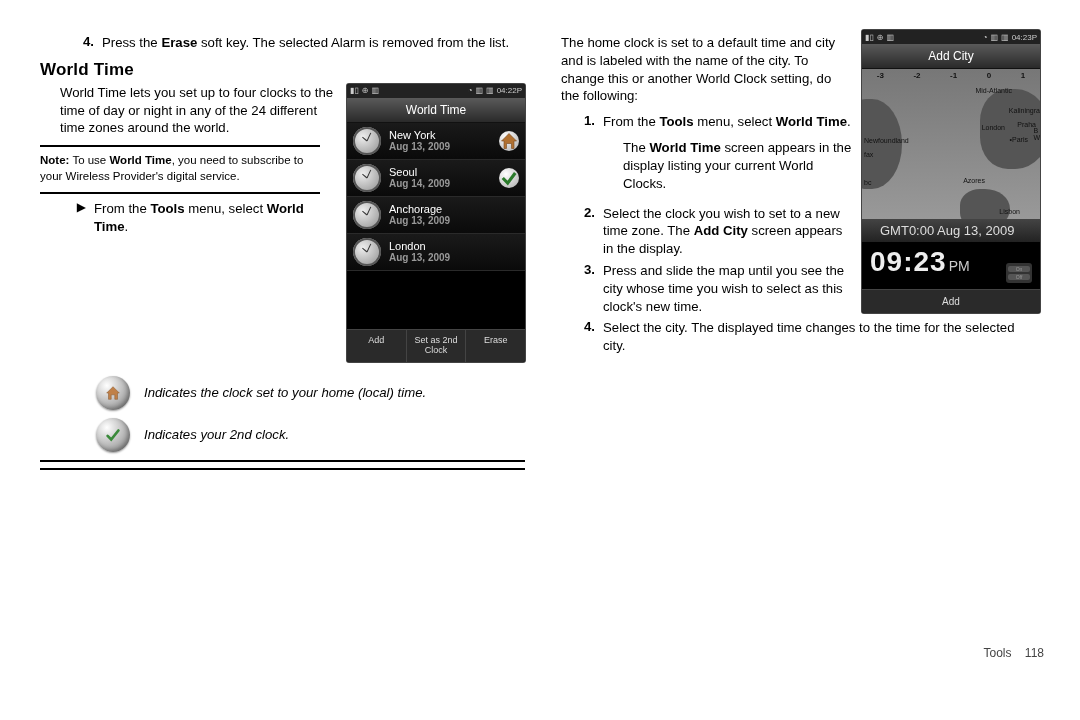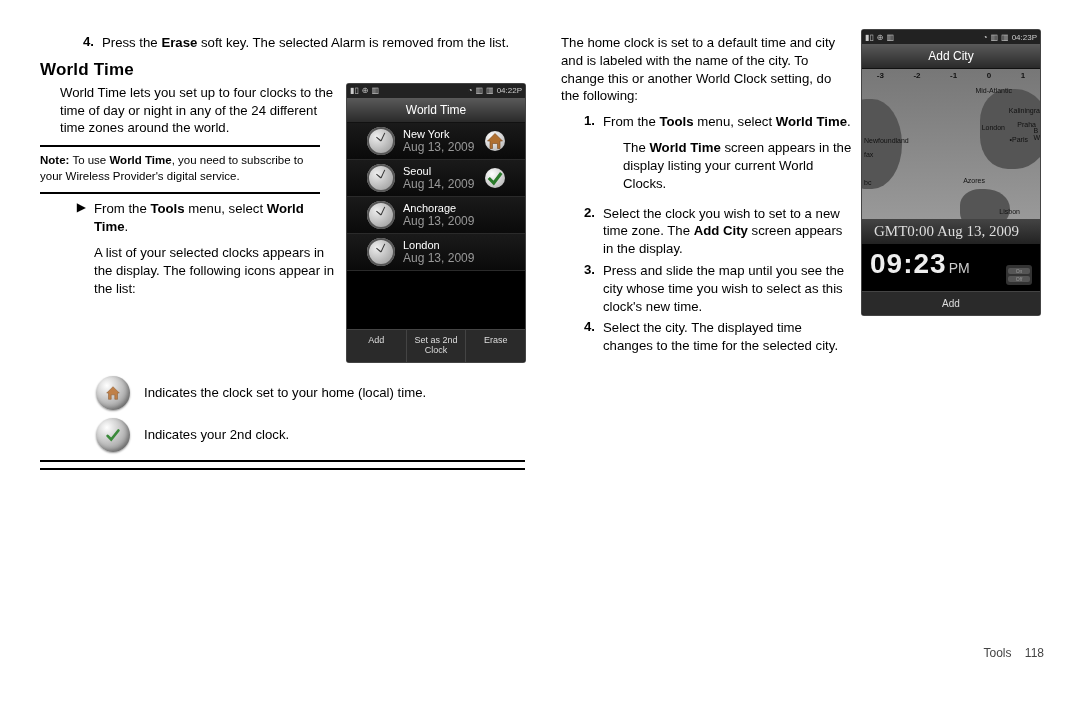--- a/index.html
+++ b/index.html
@@ -51,47 +51,47 @@
   .note { font-size: 11.5px; }
   .note .lbl { font-weight: bold; }
   .bullet-item { display: flex; margin: 4px 0; }
   .bullet-item .b { width: 26px; flex-shrink:0; text-align:right; padding-right:8px; font-size:12px;}
   .bullet-item .t { flex:1; line-height:1.35;}
   .float-phone {
     float: right;
     margin: 0 0 6px 10px;
   }
   .clear { clear: both; }
-  .legend-row { display:flex; align-items:center; margin:8px 0 8px 56px;}
+  .legend-row { display:flex; align-items:center; margin:8px 0 8px 56px;font-style:italic;}
   .legend-row .icon { width:34px; height:34px; margin-right:14px; flex-shrink:0;}
   .footer { position:absolute; bottom:20px; right:36px; font-size:12px; color:#444; }
   b { font-weight: bold; }
   .i { font-style: italic; }
 
   
   .phone1 {
     width: 178px;
     background: #000;
     color: #fff;
     border-radius: 2px;
     overflow: hidden;
     font-size: 10px;
     box-shadow: 0 0 0 1px #444;
   }
   .ph-status { background:#222; height:14px; display:flex; justify-content:space-between; align-items:center; padding:0 3px; font-size:8px; color:#ccc;}
   .ph-status .left, .ph-status .right { display:flex; gap:3px; align-items:center;}
   .ph-titlebar { background: linear-gradient(#5a5a5a,#2a2a2a); text-align:center; padding:5px 0; font-size:12px; font-weight:500; border-bottom:1px solid #111;}
-  .ph-row { display:flex; align-items:center; padding:4px 20px; border-bottom:1px solid #2a2a2a; background:linear-gradient(#1a1a1a,#0a0a0a);}
+  .ph-row { display:flex; align-items:center; padding:4px 6px; border-bottom:1px solid #2a2a2a; background:linear-gradient(#1a1a1a,#0a0a0a);}
   .ph-clock { width:28px; height:28px; border-radius:50%; background: radial-gradient(circle at 35% 35%, #eee, #888); margin-right:8px; position:relative; flex-shrink:0; box-shadow: inset 0 0 0 2px #555;}
   .ph-clock::before, .ph-clock::after { content:""; position:absolute; background:#333; left:50%; top:50%; transform-origin:bottom;}
   .ph-clock::before { width:1px; height:9px; transform: translate(-50%,-100%) rotate(25deg);}
   .ph-clock::after { width:1px; height:6px; transform: translate(-50%,-100%) rotate(-50deg);}
   .ph-text { flex:1; }
   .ph-city { font-size:11px; color:#fff; }
-  .ph-date { font-size:12px; color:#999; }
+  .ph-date { font-size:10px; color:#999;font-weight:bold; }
   .ph-badge { width:20px; height:20px; border-radius:50%; display:flex; align-items:center; justify-content:center; flex-shrink:0;}
   .badge-home { background: radial-gradient(circle at 35% 30%, #fff, #aaa); }
   .badge-check { background: radial-gradient(circle at 35% 30%, #fff, #aaa); }
   .ph-spacer { height:58px; background:#000;}
   .ph-softkeys { display:flex; background:#2a2a2a; border-top:1px solid #444;}
   .ph-sk { flex:1; text-align:center; padding:6px 2px; font-size:9px; color:#ddd; border-right:1px solid #444; line-height:1.1;}
   .ph-sk:last-child { border-right:none;}
 
   
   .phone2 {
@@ -100,21 +100,21 @@
     color:#fff;
     border-radius:2px;
     overflow:hidden;
     font-size:10px;
     box-shadow: 0 0 0 1px #444;
   }
   .ph-map { height:150px; background: linear-gradient(#777,#999); position:relative; overflow:hidden;}
   .ph-map .land { position:absolute; background:#555; border-radius:40% 50% 50% 40%;}
   .map-ticks { position:absolute; top:2px; left:0; right:0; display:flex; justify-content:space-around; font-size:8px; color:#111; font-weight:bold;}
   .map-lbl { position:absolute; font-size:7px; color:#111; }
-  .ph-info { background:linear-gradient(#444,#222); padding:4px 12px; font-size:15px; color:#ddd;font-family:Liberation Serif, serif;}
+  .ph-info { background:linear-gradient(#444,#222); padding:4px 18px; font-size:13px; color:#ddd;}
   .ph-time { background:#000; padding:4px 8px 6px 8px; display:flex; align-items:baseline; justify-content:space-between;}
   .ph-time .big { font-family: Arial; font-size:28px; font-weight:bold; color:#eee; letter-spacing:1px;}
   .ph-time .ampm { font-size:14px; color:#ccc; margin-left:2px;}
   .ph-toggle { width:26px; height:20px; background:#333; border-radius:3px; display:flex; flex-direction:column; justify-content:space-around; padding:2px; box-sizing:border-box;}
   .ph-toggle div { height:6px; background:#555; border-radius:2px; font-size:5px; text-align:center; color:#999;}
   .ph-sk2 { background:#2a2a2a; text-align:center; padding:6px 0; font-size:10px; color:#ddd; border-top:1px solid #444;}
 
   
   .lg-home, .lg-check {
     border-radius:50%;
@@ -212,21 +212,20 @@
       <p class="note">
         <span class="lbl">Note:</span><span> To use </span><b>World Time</b><span>, you need to subscribe to your Wireless Provider's digital service.</span>
       </p>
       <hr class="hr">
     </div>
 
     <div class="bullet-item indent">
       <div class="b">▶</div>
       <div class="t">
         <span>From the </span><b>Tools</b><span> menu, select </span><b>World Time</b><span>.</span>
-        <p style="margin-top:8px;">A list of your selected clocks appears in the display. The following icons appear in the list:</p>
       </div>
     </div>
 
     <div class="clear"></div>
 
     <div class="legend-row">
       <div class="icon lg-home">
         <svg viewBox="0 0 20 20">
             <path d="M10 3 L17 10 L15 10 L15 17 L12 17 L12 12 L8 12 L8 17 L5 17 L5 10 L3 10 Z" fill="#c08048" stroke="#8a5a30" stroke-width="0.6"></path>
           </svg>

